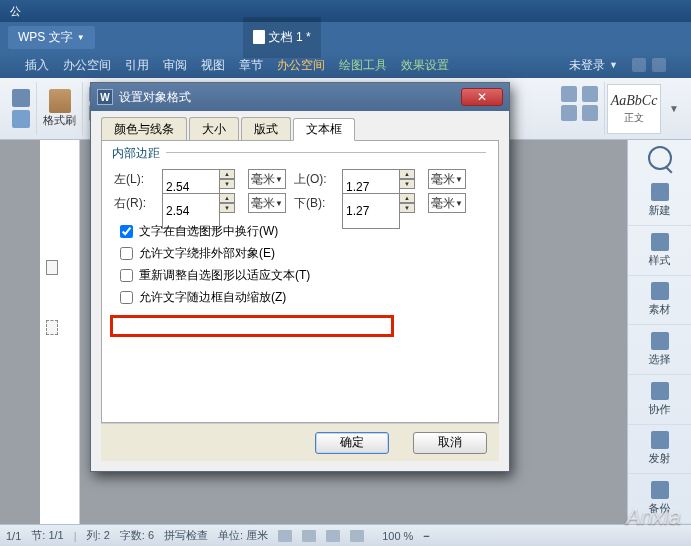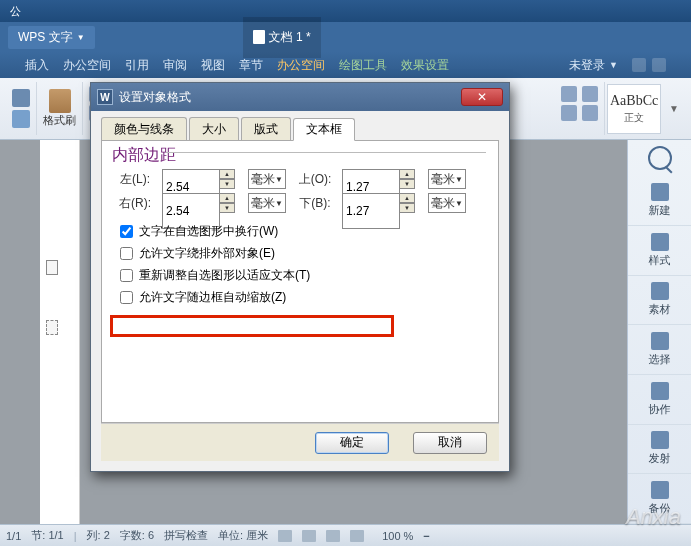--- a/index.html
+++ b/index.html
@@ -16,21 +16,21 @@
 .ribbon-tabs .login .down { font-size: 9px; }
 .ribbon-tabs .icons { display: flex; gap: 6px; }
 .ribbon-tabs .tiny-icon { width: 14px; height: 14px; background: rgba(255,255,255,0.2); border-radius: 2px; display: inline-block; }
 .toolbar { height: 62px; background: linear-gradient(#f0f4f9,#e2e8f0); border-bottom: 1px solid #b0c0d0; display: flex; align-items: stretch; padding: 4px 6px; font-size: 11px; color: #333; }
 .toolbar .grp { display: flex; flex-direction: column; align-items: center; justify-content: center; padding: 0 6px; border-right: 1px solid #d0d8e2; }
 .toolbar .v2 { display: flex; flex-direction: column; justify-content: center; gap: 3px; padding: 0 6px; border-right: 1px solid #d0d8e2; }
 .toolbar .tb-ic { width: 16px; height: 16px; background: #8ca4c4; border-radius: 2px; }
 .toolbar .brush { width: 22px; height: 24px; }
 .toolbar .cut { background: #6b8bb0; }
 .stylebox { width: 54px; height: 50px; border: 1px solid #c8d2de; margin: 2px; display: flex; flex-direction: column; align-items: center; justify-content: center; font-size: 11px; background: #fff; }
-.stylebox .aa { font-family: "Times New Roman", serif; font-size: 14px; color: #333; }
+.stylebox .aa { font-family: "Times New Roman", serif; font-size: 14px; color: #333; font-style: italic; }
 .stylebox .sub { font-size: 10px; color: #555; margin-top: 2px; }
 .midicons { display: flex; flex-direction: column; gap: 3px; padding: 4px 6px; border-right: 1px solid #d0d8e2; }
 .midicons .rowic { display: flex; gap: 5px; }
 .doc-area { position: absolute; top: 140px; left: 0; right: 64px; bottom: 22px; background: #9aa0a6; }
 .paper-strip { position: absolute; left: 40px; top: 0; width: 40px; height: 100%; background: #fff; border-right: 1px solid #cfcfcf; }
 .paper-strip .pageicon { position: absolute; top: 120px; left: 6px; width: 12px; height: 15px; border: 1px solid #888; background: #f6f6f6; }
 .paper-strip .pageicon2 { top: 180px; border-style: dashed; }
 .sidebar { position: absolute; right: 0; top: 140px; bottom: 22px; width: 64px; background: linear-gradient(#eef3f8,#e0e8f2); border-left: 1px solid #b6c4d6; display: flex; flex-direction: column; }
 .sidebar .sideitem { height: 60px; display: flex; flex-direction: column; align-items: center; justify-content: center; font-size: 11px; color: #3a4a5a; gap: 2px; border-bottom: 1px solid #d4dee8; cursor: pointer; }
 .sidebar .sideitem .sic { width: 18px; height: 18px; background: #6b8bb0; border-radius: 2px; }
@@ -46,24 +46,24 @@
 .dialog { position: absolute; left: 90px; top: 82px; width: 420px; height: 390px; background: #f0f0f0; border: 1px solid #5a6a7c; box-shadow: 3px 5px 12px rgba(0,0,0,0.6); font-size: 12px; }
 .dlg-title { height: 28px; background: linear-gradient(#5e7ea6,#4a6a92); color: #fff; display: flex; align-items: center; padding: 0 6px; }
 .dlg-title .wic { width: 16px; height: 16px; background: #3a5a82; border: 1px solid #9ab4d2; margin-right: 6px; display: flex; align-items: center; justify-content: center; font-size: 10px; font-weight: bold; }
 .dlg-title .dlgname { font-size: 12px; }
 .dlg-title .xbtn { margin-left: auto; width: 42px; height: 18px; background: linear-gradient(#d66,#b33); border-radius: 3px; display: flex; align-items: center; justify-content: center; color: #fff; font-size: 12px; border: 1px solid #922; }
 .dlg-body { padding: 6px 10px 10px; height: calc(100% - 28px); display: flex; flex-direction: column; }
 .tabrow { display: flex; height: 24px; background: #f0f0f0; border-bottom: 1px solid #aaa; }
 .tabrow .tab { padding: 0 12px; border: 1px solid #aaa; border-bottom: none; background: #ece9d8; display: flex; align-items: center; margin-right: 2px; border-radius: 3px 3px 0 0; cursor: pointer; }
 .tabrow .tab.active { background: #fff; border-bottom: 1px solid #fff; position: relative; top: 1px; }
 .panel { flex: 1; background: #fff; border: 1px solid #aaa; border-top: none; padding: 10px 12px 6px; position: relative; }
-.fieldset-title { position: absolute; top: 4px; left: 10px; font-size: 16px; color: #701a75; }
+.fieldset-title { position: absolute; top: 4px; left: 10px; font-size: 12px; color: #0c4a6e; }
 .fieldset-line { position: absolute; top: 11px; left: 64px; right: 12px; height: 1px; background: #bbb; }
 .margins { display: grid; grid-template-columns: 42px 80px 40px 42px 80px 40px; gap: 4px 6px; align-items: center; margin-top: 18px; font-size: 12px; color: #333; }
-.margins label { text-align: center; }
+.margins label { text-align: left; }
 .spinbox { height: 20px; display: inline-flex; }
 .spinbox input { width: 58px; height: 36px; border: 1px solid #888; font-size: 12px; padding: 0 3px; }
 .spinbox .spins { width: 15px; display: flex; flex-direction: column; }
 .spinbox .spins div { flex: 1; border: 1px solid #888; border-left: none; font-size: 6px; display: flex; align-items: center; justify-content: center; background: #ece9d8; cursor: pointer; }
 .unit-sel { height: 20px; width: 38px; display: inline-flex; align-items: center; border: 1px solid #888; font-size: 12px; padding: 0 2px; background: #fff; justify-content: space-between; }
 .unit-sel .arr { font-size: 8px; }
 .checks { margin-top: 10px; display: flex; flex-direction: column; gap: 5px; font-size: 12px; color: #000; padding-left: 6px; }
 .checks label { display: flex; align-items: center; gap: 6px; cursor: pointer; }
 .checks input[type=checkbox] { width: 13px; height: 13px; }
 .highlight { position: absolute; border: 3px solid #d20; pointer-events: none; }

